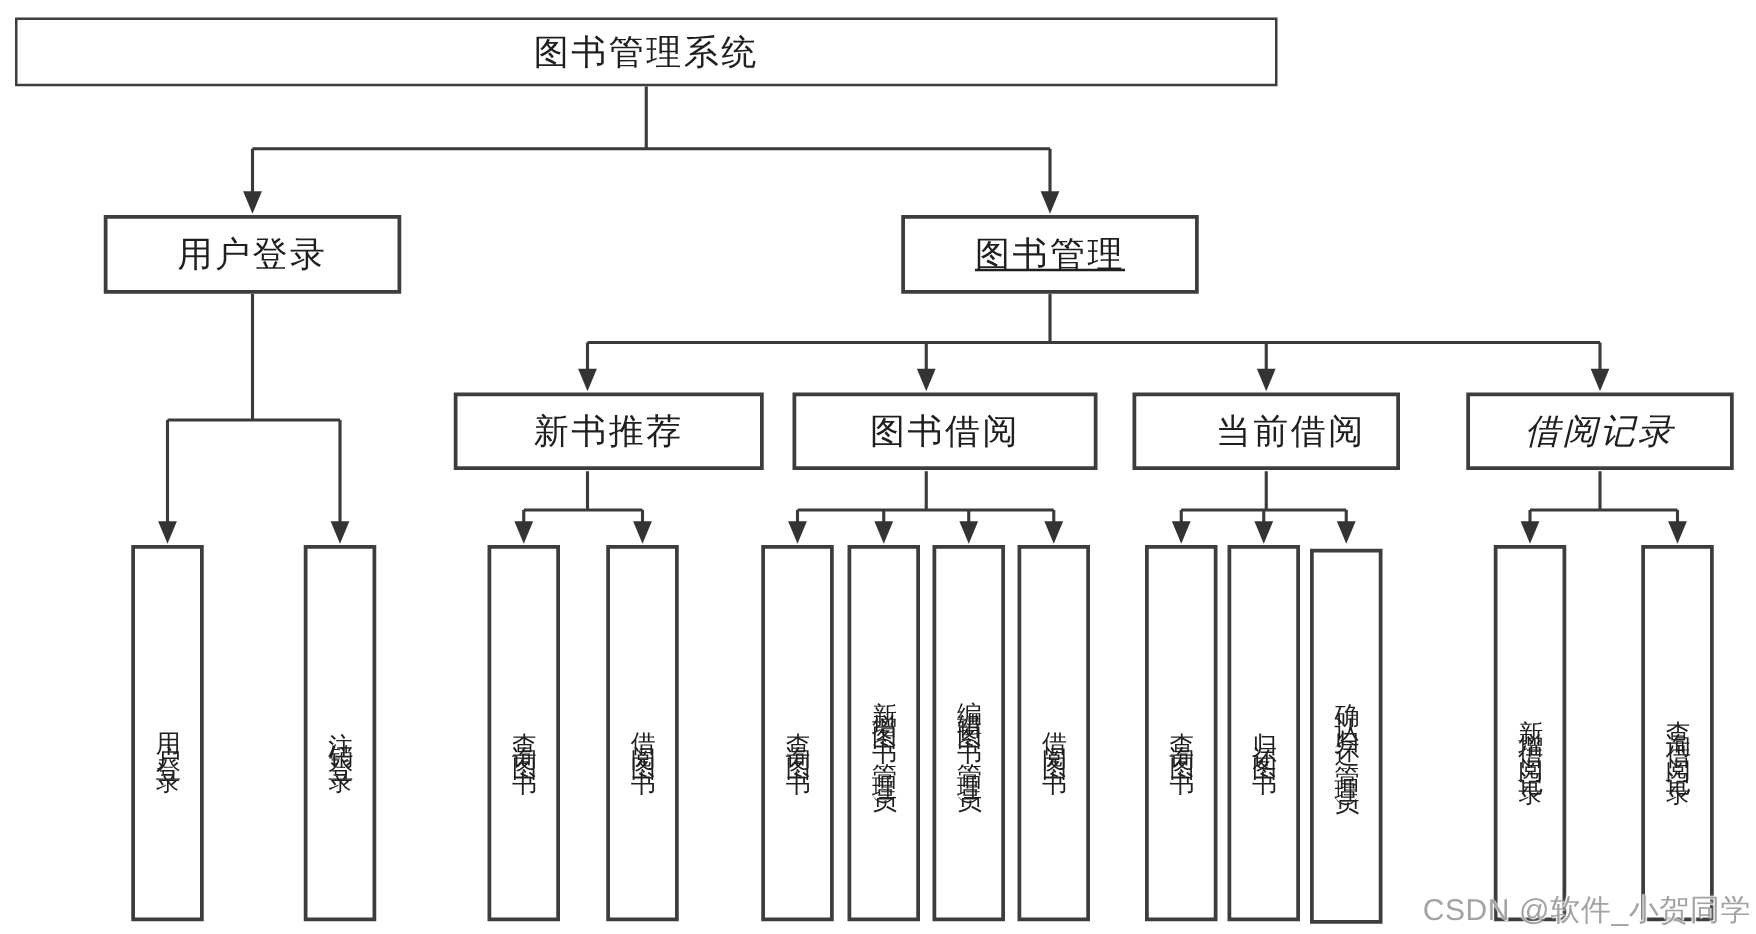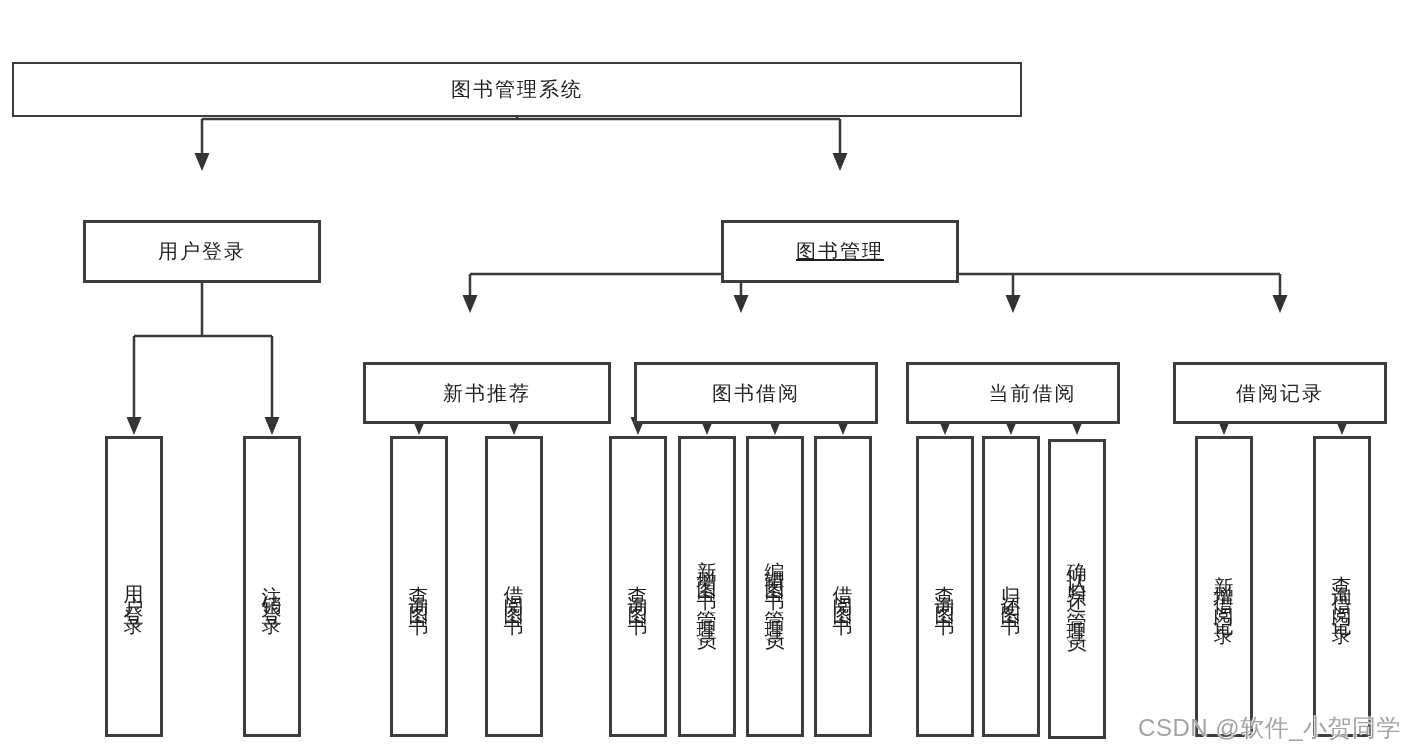--- a/index.html
+++ b/index.html
@@ -21,21 +21,21 @@
     box-sizing: border-box;
     background: #ffffff;
     border: 3px solid #3d3d3d;
     display: flex;
     align-items: center;
     justify-content: center;
     color: #1f1f1f;
     text-align: center;
   }
   .node.root { border-width: 2px; }
-  .h { font-size: 20px; letter-spacing: 2px; margin-top: 48px; }
+  .h { font-size: 28px; letter-spacing: 2px; }
   .v {
     writing-mode: vertical-rl;
     font-size: 20px;
     letter-spacing: 10px;
     line-height: 1;
     padding-top: 6px;
   }
   .watermark {
     position: absolute;
     right: 4px;
@@ -85,21 +85,21 @@
   </svg>
 
   <div class="node root h" style="left:12px; top:14px; width:1010px; height:55px;">图书管理系统</div>
 
   <div class="node h" style="left:83px; top:172px; width:238px; height:63px;">用户登录</div>
   <div class="node h" style="left:721px; top:172px; width:238px; height:63px;text-decoration:underline;">图书管理</div>
 
   <div class="node h" style="left:363px; top:314px; width:248px; height:62px;">新书推荐</div>
   <div class="node h" style="left:634px; top:314px; width:244px; height:62px;">图书借阅</div>
   <div class="node h" style="left:906px; top:314px; width:214px; height:62px;padding-left:39px;">当前借阅</div>
-  <div class="node h" style="left:1173px; top:314px; width:214px; height:62px;">借阅记录</div>
+  <div class="node h" style="left:1173px; top:314px; width:214px; height:62px;font-style:italic;">借阅记录</div>
 
   <div class="node v" style="left:105px; top:436px; width:58px; height:301px;">用户登录</div>
   <div class="node v" style="left:243px; top:436px; width:58px; height:301px;">注销登录</div>
 
   <div class="node v" style="left:390px; top:436px; width:58px; height:301px;">查询图书</div>
   <div class="node v" style="left:485px; top:436px; width:58px; height:301px;">借阅图书</div>
 
   <div class="node v" style="left:609px; top:436px; width:58px; height:301px;">查询图书</div>
   <div class="node v" style="left:678px; top:436px; width:58px; height:301px;">新增图书（管理员）</div>
   <div class="node v" style="left:746px; top:436px; width:58px; height:301px;">编辑图书（管理员）</div>

